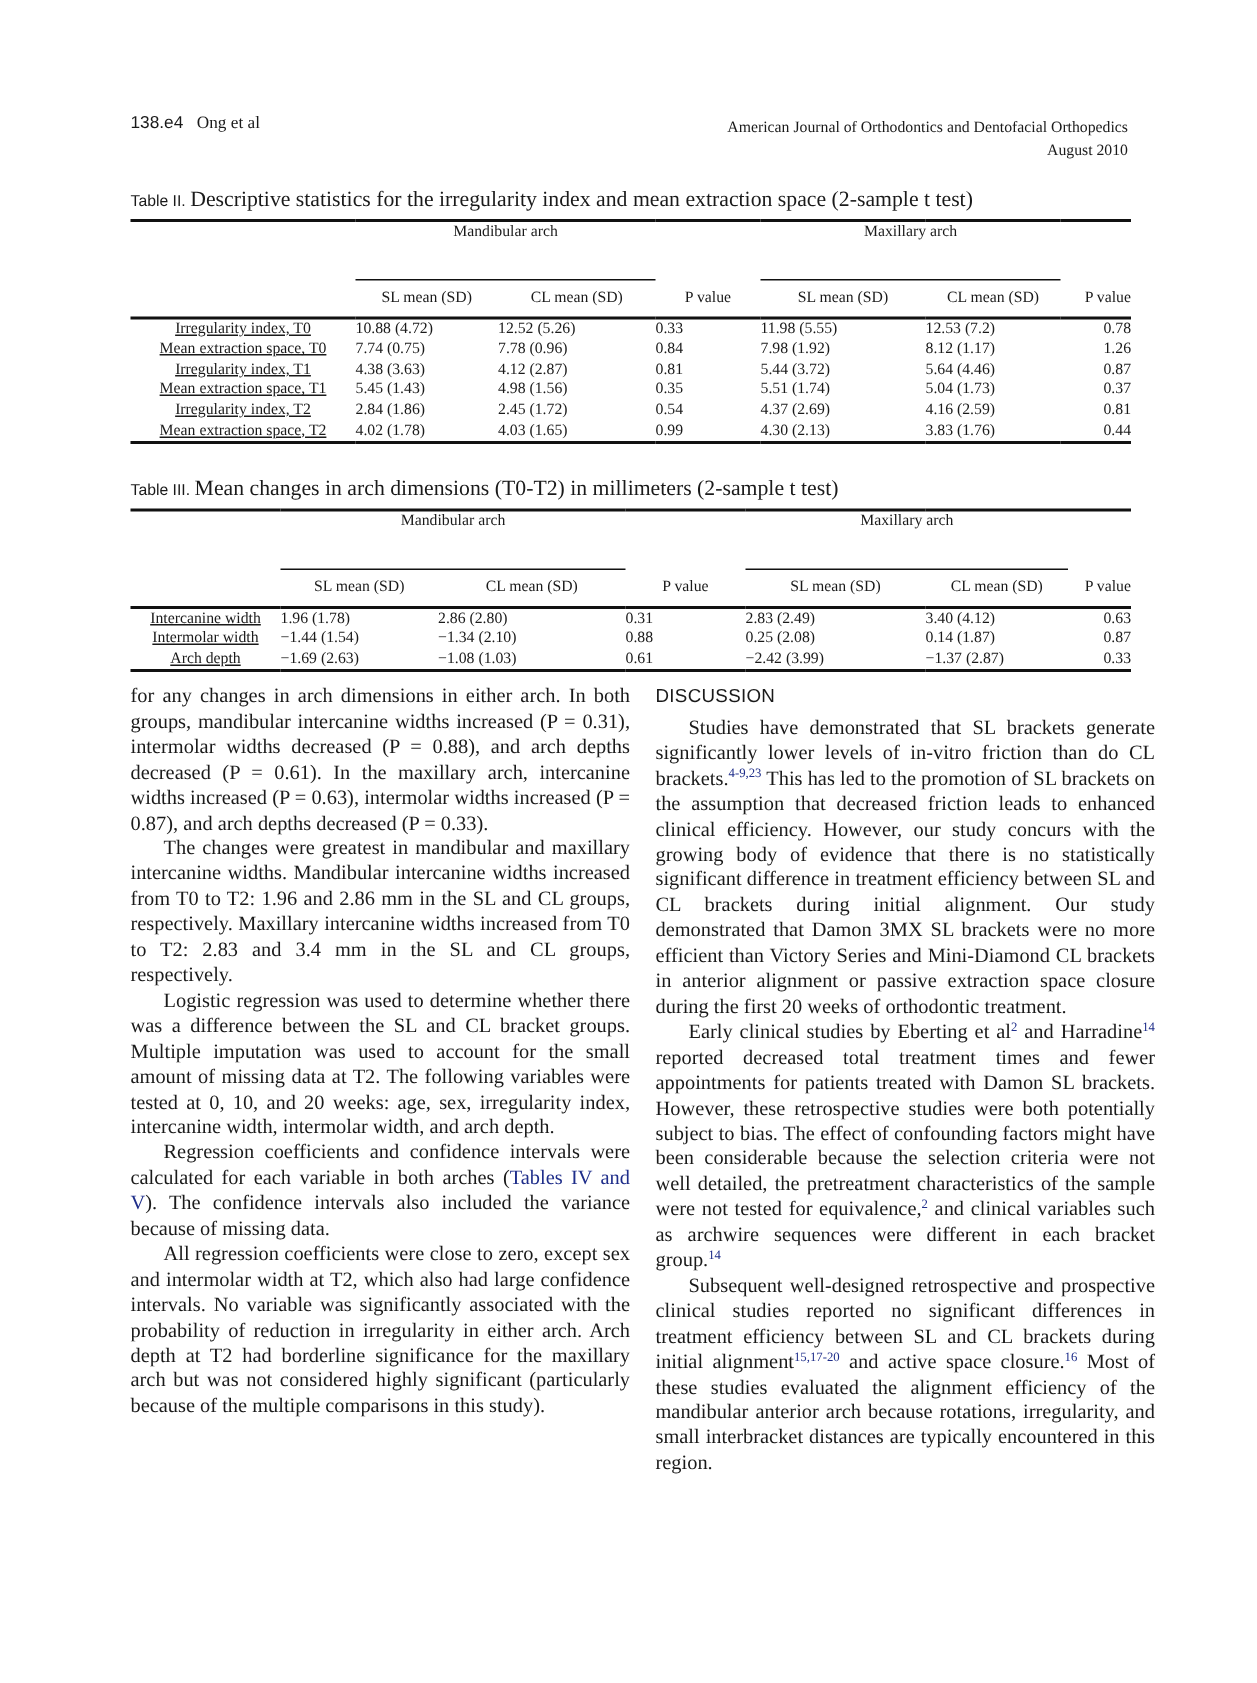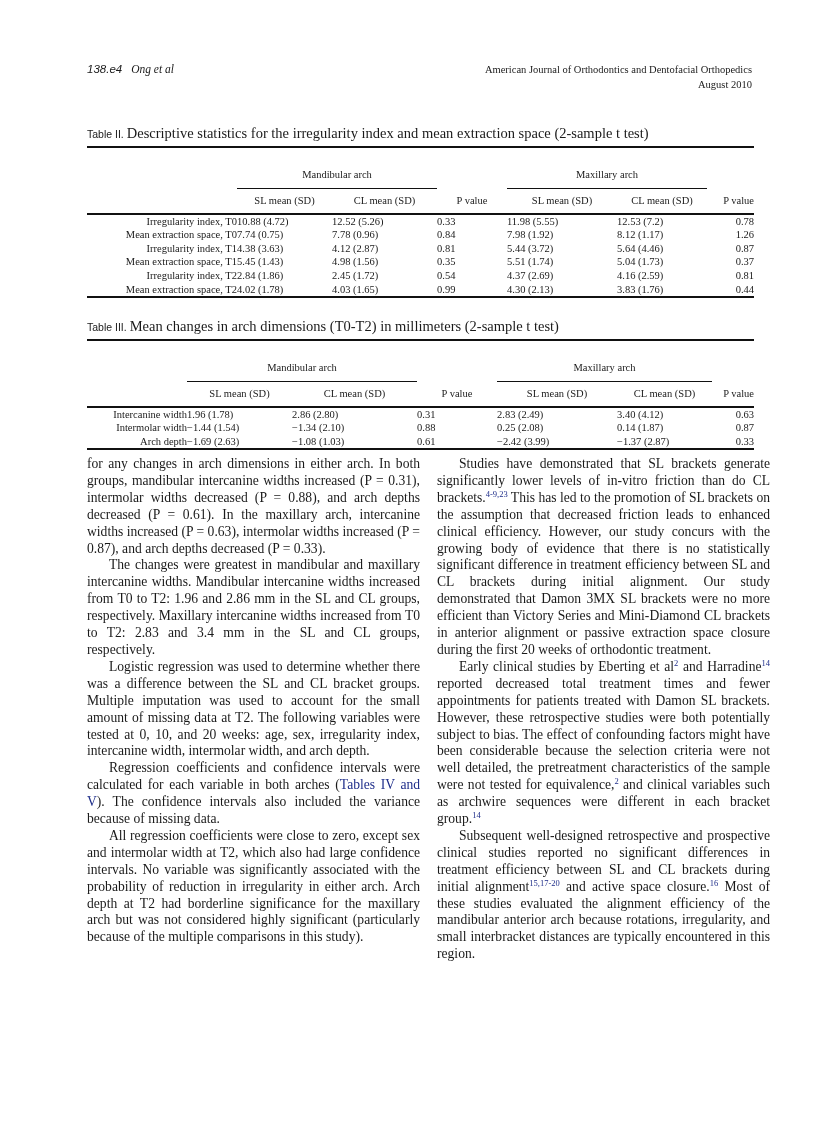--- a/index.html
+++ b/index.html
@@ -4,39 +4,39 @@
 <style>
   html, body { margin: 0; padding: 0; background: #ffffff; }
   body {
     width: 838px; height: 1122px; position: relative; overflow: hidden;
     font-family: "Liberation Serif", "DejaVu Serif", serif; color: #1a1a1a;
   }
   .running-head {
     position: absolute; top: 62px; left: 87px; right: 86px;
     font-size: 11.5px; line-height: 15px;
   }
-  .rh-left { position: absolute; left: 0; top: 0; font-style: italic; }
+  .rh-left { position: absolute; left: 0; top: 13px; }
   .rh-left .folio { font-family: "Liberation Sans", "DejaVu Sans", sans-serif; margin-right: 9px; }
-  .rh-right { position: absolute; right: 0; top: 0; text-align: right; font-size: 10.5px; line-height: 15px; }
+  .rh-right { position: absolute; right: 0; top: 16px; text-align: right; font-size: 10.5px; line-height: 15px; }
 
   .table-block { position: absolute; left: 87px; width: 667px; }
   .table-caption { font-size: 14.5px; line-height: 18px; margin: 0 0 3px 0; white-space: nowrap; }
   .table-caption .lbl { font-family: "Liberation Sans", "DejaVu Sans", sans-serif; font-size: 10.5px; margin-right: 3px; }
   table.stats { width: 100%; border-collapse: collapse; font-size: 10.5px; line-height: 13.6px; }
   table.stats .rule-top td { border-top: 2.5px solid #111; padding: 0; height: 0; }
   table.stats .rule-mid td { border-top: 2.5px solid #111; padding: 0; height: 0; }
   table.stats .rule-bot td { border-top: 2.5px solid #111; padding: 0; height: 0; }
   table.stats th { font-weight: normal; padding: 0; }
   .grp-head th { height: 22px; vertical-align: middle; }
-  .grp-head th.grp span { display: inline-block; border-bottom: 1.3px solid #111; padding: 0 0 6px 0; width: 100%; margin-top: 20px; }
+  .grp-head th.grp span { display: inline-block; border-bottom: 1.3px solid #111; padding: 0 0 24px 0; width: 100%; }
   .col-head th { height: 24px; vertical-align: middle; }
   table.stats td { padding: 0; white-space: nowrap; }
   .first-data td { padding-top: 4px; }
   .last-data td { padding-bottom: 4px; }
-  td.rowlabel { text-align: right; }
+  td.rowlabel { text-align: center; text-decoration: underline; }
   td.num { text-align: left; }
   td.pv { text-align: right; font-family: Liberation Serif, serif; }
 
   .col { position: absolute; top: 456px; width: 333px; font-size: 13.6px; line-height: 16.9px; text-align: justify; }
   .col.left { left: 87px; }
   .col.right { left: 437px; }
   .col p { margin: 0; }
   .col p.indent { text-indent: 22px; }
   .section-heading {
     font-family: "Liberation Sans", "DejaVu Sans", sans-serif;
@@ -229,16 +229,17 @@
 
 <div class="col left">
   <p>for any changes in arch dimensions in either arch. In both groups, mandibular intercanine widths increased (P = 0.31), intermolar widths decreased (P = 0.88), and arch depths decreased (P = 0.61). In the maxillary arch, intercanine widths increased (P = 0.63), intermolar widths increased (P = 0.87), and arch depths decreased (P = 0.33).</p>
   <p class="indent">The changes were greatest in mandibular and maxillary intercanine widths. Mandibular intercanine widths increased from T0 to T2: 1.96 and 2.86 mm in the SL and CL groups, respectively. Maxillary intercanine widths increased from T0 to T2: 2.83 and 3.4 mm in the SL and CL groups, respectively.</p>
   <p class="indent">Logistic regression was used to determine whether there was a difference between the SL and CL bracket groups. Multiple imputation was used to account for the small amount of missing data at T2. The following variables were tested at 0, 10, and 20 weeks: age, sex, irregularity index, intercanine width, intermolar width, and arch depth.</p>
   <p class="indent"><span>Regression coefficients and confidence intervals were calculated for each variable in both arches (</span><a class="xref" href="#">Tables IV and V</a><span>). The confidence intervals also included the variance because of missing data.</span></p>
   <p class="indent">All regression coefficients were close to zero, except sex and intermolar width at T2, which also had large confidence intervals. No variable was significantly associated with the probability of reduction in irregularity in either arch. Arch depth at T2 had borderline significance for the maxillary arch but was not considered highly significant (particularly because of the multiple comparisons in this study).</p>
 </div>
 
 <div class="col right">
+  <div class="section-heading">DISCUSSION</div>
   <p class="indent"><span>Studies have demonstrated that SL brackets generate significantly lower levels of in-vitro friction than do CL brackets.</span><sup class="cite">4-9,23</sup><span> This has led to the promotion of SL brackets on the assumption that decreased friction leads to enhanced clinical efficiency. However, our study concurs with the growing body of evidence that there is no statistically significant difference in treatment efficiency between SL and CL brackets during initial alignment. Our study demonstrated that Damon 3MX SL brackets were no more efficient than Victory Series and Mini-Diamond CL brackets in anterior alignment or passive extraction space closure during the first 20 weeks of orthodontic treatment.</span></p>
   <p class="indent"><span>Early clinical studies by Eberting et al</span><sup class="cite">2</sup><span> and Harradine</span><sup class="cite">14</sup><span> reported decreased total treatment times and fewer appointments for patients treated with Damon SL brackets. However, these retrospective studies were both potentially subject to bias. The effect of confounding factors might have been considerable because the selection criteria were not well detailed, the pretreatment characteristics of the sample were not tested for equivalence,</span><sup class="cite">2</sup><span> and clinical variables such as archwire sequences were different in each bracket group.</span><sup class="cite">14</sup></p>
   <p class="indent"><span>Subsequent well-designed retrospective and prospective clinical studies reported no significant differences in treatment efficiency between SL and CL brackets during initial alignment</span><sup class="cite">15,17-20</sup><span> and active space closure.</span><sup class="cite">16</sup><span> Most of these studies evaluated the alignment efficiency of the mandibular anterior arch because rotations, irregularity, and small interbracket distances are typically encountered in this region.</span></p>
 </div>
 
 </body></html>

